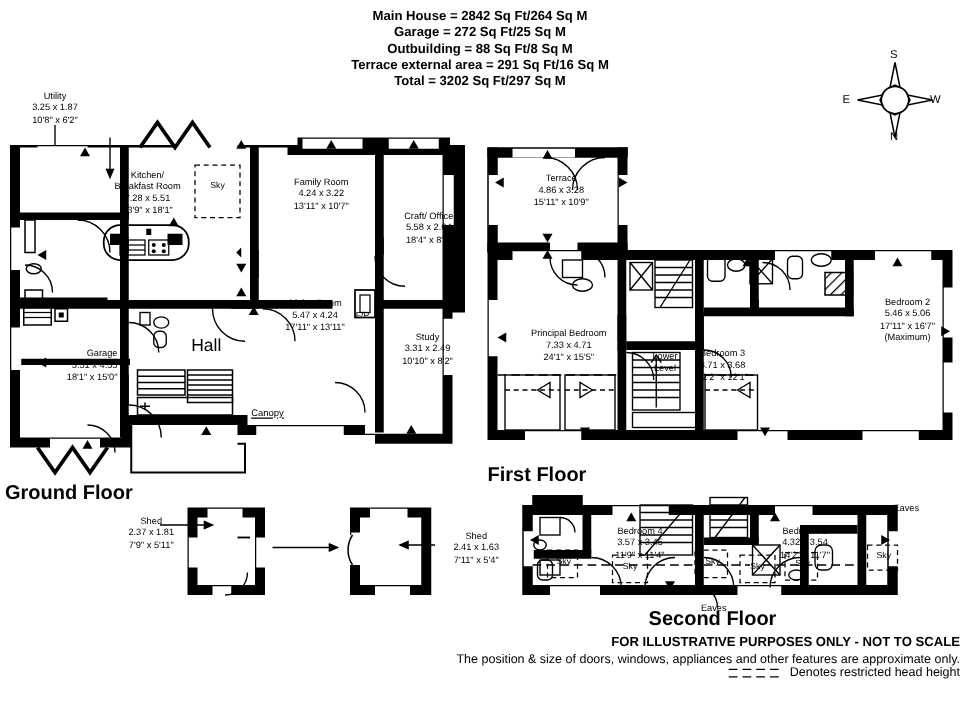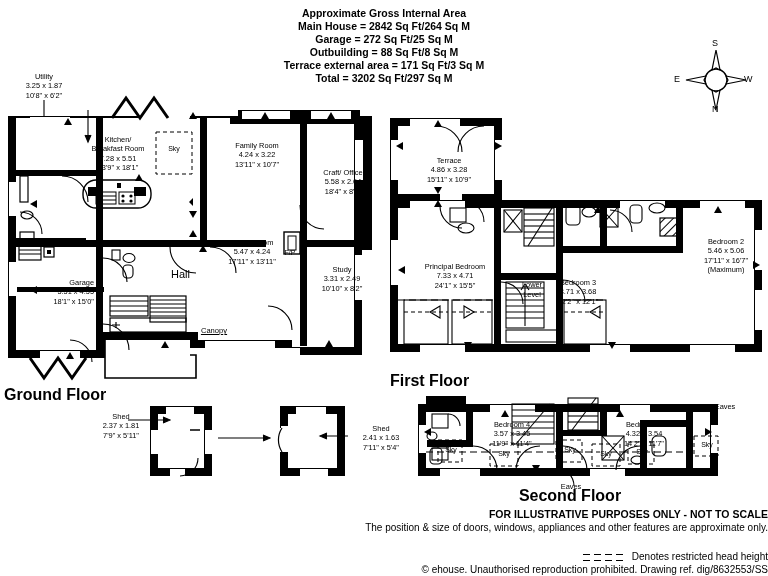--- a/index.html
+++ b/index.html
@@ -9,21 +9,21 @@
 
   
   #header{position:absolute;left:0;top:6px;width:768px;text-align:center;}
   #header .ttl{font-size:11.5px;font-weight:bold;letter-spacing:.1px;}
   #header .sub{font-size:10.5px;font-weight:bold;margin-top:1px;}
 
   
   #footer{position:absolute;left:0;top:508px;width:768px;text-align:right;}
   #footer .l1{font-size:10.5px;font-weight:bold;}
   #footer .l2{font-size:10px;margin-top:2px;}
-  #footer .l3{font-size:10px;margin-top:18px;}
+  #footer .l3{font-size:10px;margin-top:0;}
   #footer .l4{font-size:10px;margin-top:2px;}
 
   .dashbox{display:inline-block;width:46px;height:7px;vertical-align:middle;
      margin-right:3px;position:relative;}
   .dashbox i{position:absolute;display:block;border:1px solid #000;
      width:7px;height:5px;border-left:none;border-right:none;}
   .dashbox i:nth-child(1){left:0}
   .dashbox i:nth-child(2){left:11px}
   .dashbox i:nth-child(3){left:22px}
   .dashbox i:nth-child(4){left:33px}
@@ -38,25 +38,24 @@
   .sky{position:absolute;font-size:7px;text-align:center;}
 
   
   #compass{position:absolute;left:676px;top:42px;width:80px;height:76px;}
   #compass span{position:absolute;font-size:9px;}
 </style>
 </head>
 <body>
 
 <div id="header">
-  <div class="sub">Approximate Gross Internal Area</div>
   <div class="sub">Main House = 2842 Sq Ft/264 Sq M</div>
   <div class="sub">Garage = 272 Sq Ft/25 Sq M</div>
   <div class="sub">Outbuilding = 88 Sq Ft/8 Sq M</div>
-  <div class="sub">Terrace external area = 171 Sq Ft/3 Sq M</div>
+  <div class="sub">Terrace external area = 291 Sq Ft/16 Sq M</div>
   <div class="sub">Total = 3202 Sq Ft/297 Sq M</div>
 </div>
 
 <div id="compass">
   <svg width="80" height="76" viewBox="0 0 80 76">
     <circle cx="40" cy="38" r="11" fill="#fff" stroke="#000" stroke-width="1.4"></circle>
     <polygon points="40,8 44,28 40,26 36,28" fill="#fff" stroke="#000" stroke-width="1.2"></polygon>
     <polygon points="40,68 44,48 40,50 36,48" fill="#fff" stroke="#000" stroke-width="1.2"></polygon>
     <polygon points="10,38 30,42 28,38 30,34" fill="#fff" stroke="#000" stroke-width="1.2"></polygon>
     <polygon points="70,38 50,42 52,38 50,34" fill="#fff" stroke="#000" stroke-width="1.2"></polygon>
@@ -469,25 +468,25 @@
   <div>3.31 x 2.49</div>
   <div>10'10" x 8'2"</div>
 </div>
 
 <div class="room" style="left:18px;top:278px;width:76px;text-align:right;">
   <div class="nm">Garage</div>
   <div>5.51 x 4.55</div>
   <div>18'1" x 15'0"</div>
 </div>
 
-<div class="room" style="left:140px;top:268px;width:50px;font-size:11px;text-align:right;">Hall</div>
+<div class="room" style="left:140px;top:268px;width:50px;font-size:14px;">Hall</div>
 
 <div class="room" style="left:186px;top:326px;width:56px;font-size:7.6px;text-decoration:underline;">Canopy</div>
 
-<div class="room" style="left:408px;top:138px;width:82px;margin-top:18px;">
+<div class="room" style="left:408px;top:138px;width:82px;">
   <div class="nm">Terrace</div>
   <div>4.86 x 3.28</div>
   <div>15'11" x 10'9"</div>
 </div>
 
 <div class="room" style="left:401px;top:262px;width:108px;">
   <div class="nm">Principal Bedroom</div>
   <div>7.33 x 4.71</div>
   <div>24'1" x 15'5"</div>
 </div>
@@ -547,14 +546,13 @@
 <div class="floorcap" style="left:420px;top:487px;width:300px;text-align:center;">Second Floor</div>
 
 <div id="footer">
   <div class="l1">FOR ILLUSTRATIVE PURPOSES ONLY - NOT TO SCALE</div>
   <div class="l2">The position &amp; size of doors, windows, appliances and other features are approximate only.</div>
   <div class="l3">
     <span class="dashbox">
       <i></i><i></i><i></i><i></i>
     </span><span>Denotes restricted head height</span>
   </div>
-  <div class="l4">© ehouse. Unauthorised reproduction prohibited. Drawing ref. dig/8632553/SS</div>
 </div>
 
 </body></html>

